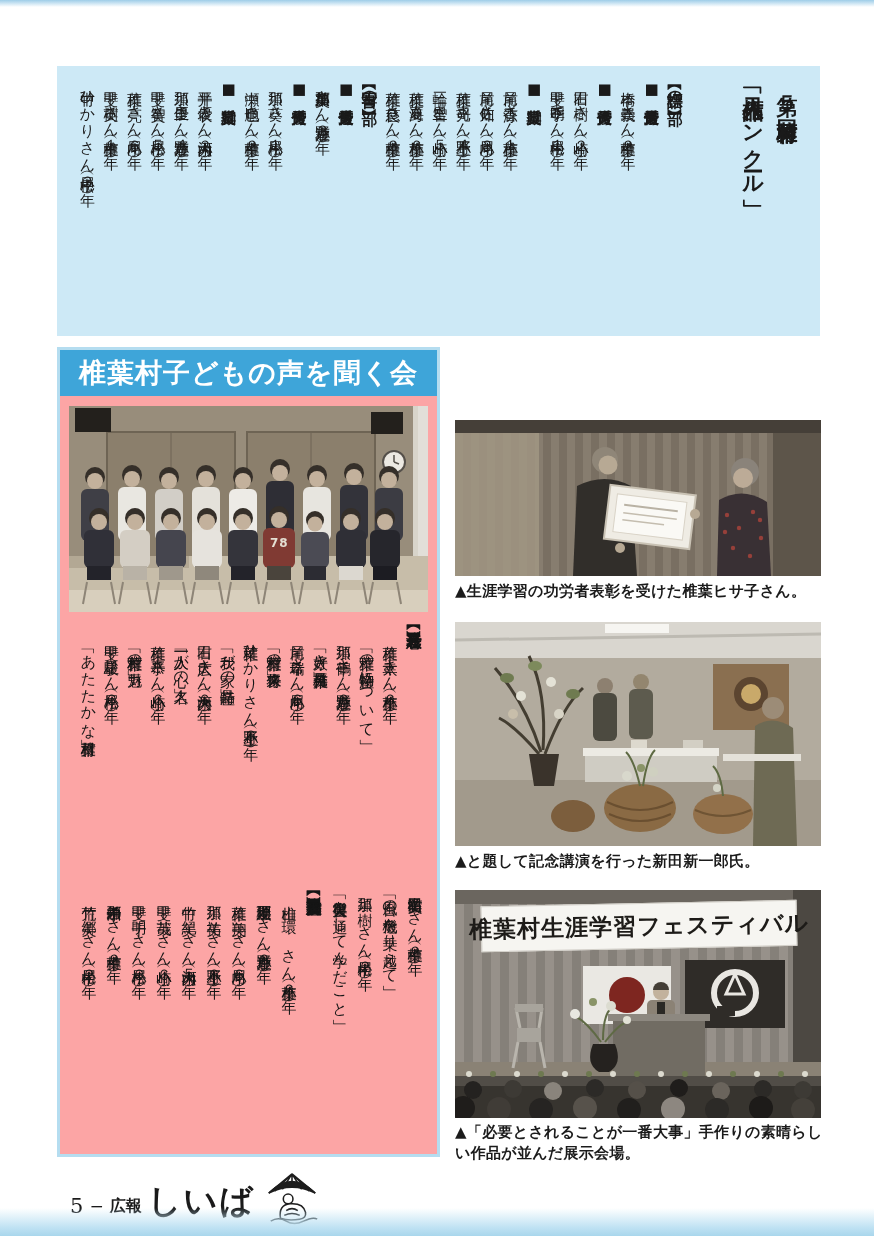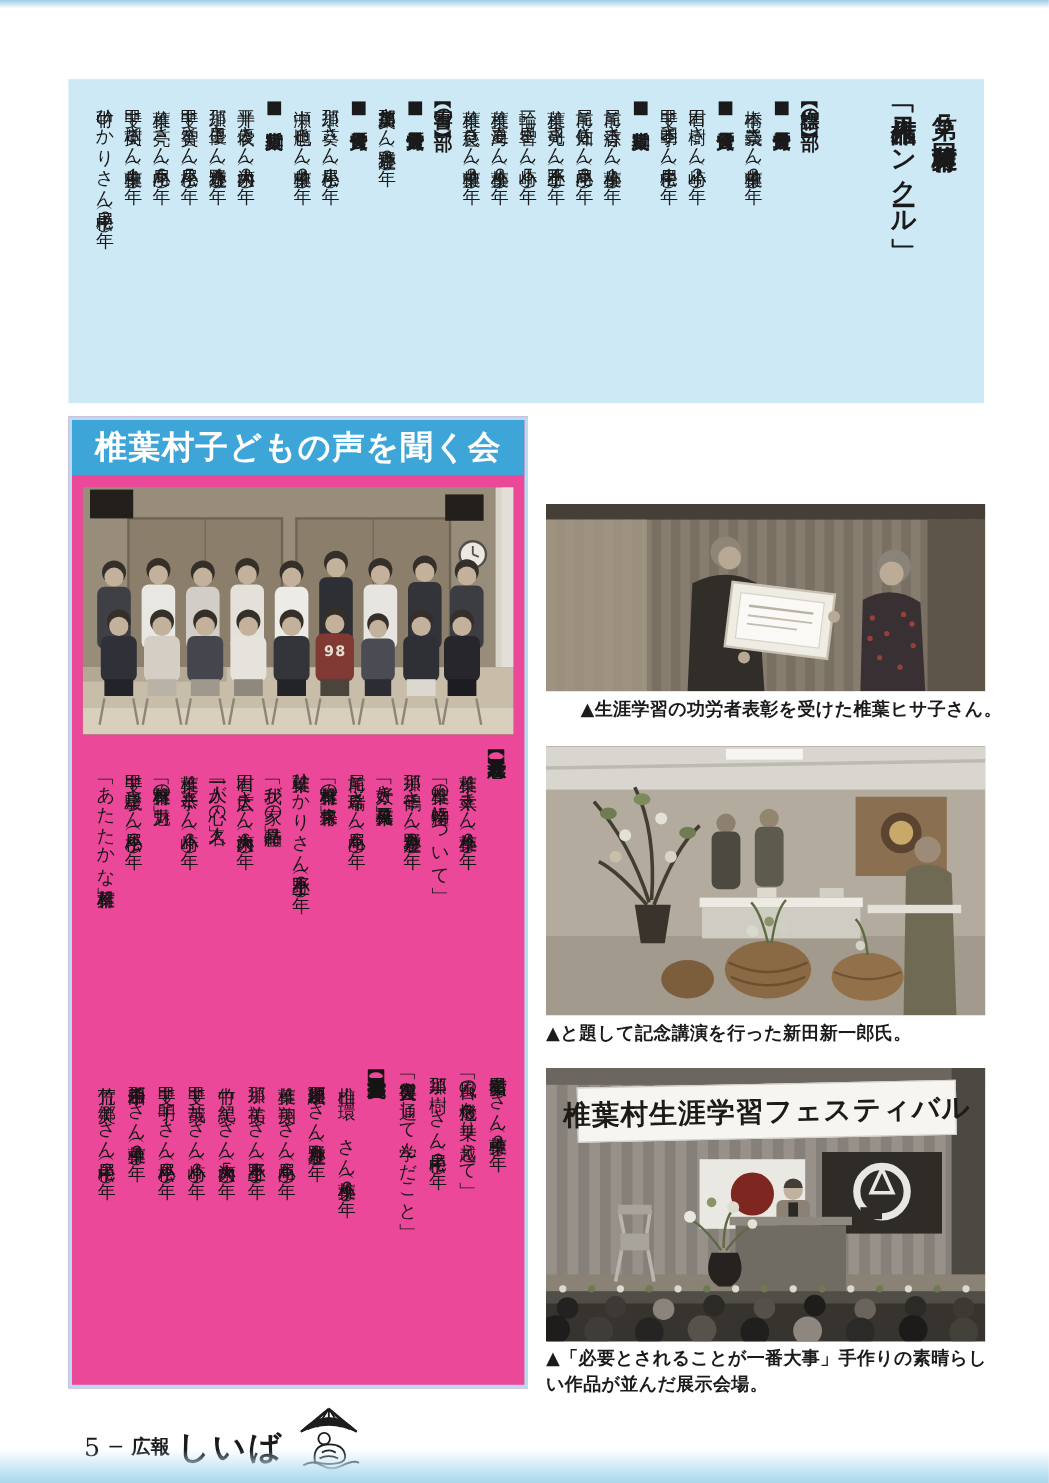--- a/index.html
+++ b/index.html
@@ -19,21 +19,21 @@
     box-sizing:border-box;padding:14px 16px 14px 8px;overflow:hidden;}
   .vflow{writing-mode:vertical-rl;text-orientation:mixed;height:100%;width:100%;}
   .awards-panel .vflow{font-family:"DejaVu Serif", serif;font-size:15px;line-height:23.5px;}
   .aw-title{font-size:21px;font-weight:700;line-height:34px;letter-spacing:1px;}
   .aw-title-suffix{font-size:21px;font-weight:700;line-height:34px;text-align:end;
     margin-block-end:16px;}
   .aw-h2{font-family:"DejaVu Sans", sans-serif;font-weight:700;font-size:15.5px;}
   .aw-h3{font-family:"DejaVu Sans", sans-serif;font-weight:700;font-size:15px;}
 
   
-  .kodomo-panel{left:57px;top:347px;width:383px;height:810px;background:#ec4899;
+  .kodomo-panel{left:57px;top:347px;width:383px;height:810px;background:#fca5a5;
     border:3px solid #b5ddf0;box-sizing:border-box;overflow:hidden;}
   .kodomo-header{height:46px;background:#3ea5d9;color:#ffffff;display:flex;
     align-items:center;justify-content:center;font-family:"DejaVu Sans", sans-serif;
     font-weight:700;font-size:27px;letter-spacing:1px;}
   .group-photo{position:relative;margin:10px 9px 6px 9px;width:359px;height:206px;
     overflow:hidden;background:#988d7b;}
   .group-photo svg{display:block;width:100%;height:100%;}
   .jersey{position:absolute;left:201px;top:130px;font-family:"DejaVu Sans", sans-serif;
     font-weight:700;font-size:12px;color:#e3ded2;letter-spacing:1px;}
 
@@ -55,30 +55,30 @@
   .photo-exhibition{left:455px;top:622px;width:366px;height:224px;}
   .photo-festival{left:455px;top:890px;width:366px;height:228px;position:absolute;}
   .festival-banner{position:absolute;left:26px;top:13px;width:314px;height:44px;
     background:#f6f5f1;border:1px solid #d2cfc8;transform:rotate(-1.2deg);
     display:flex;align-items:center;justify-content:center;
     font-family:"DejaVu Sans", sans-serif;font-weight:700;font-size:23px;color:#1d1b18;
     letter-spacing:1px;white-space:nowrap;}
 
   .caption{position:absolute;font-family:"DejaVu Sans", sans-serif;font-size:15px;
     font-weight:600;color:#1b1b1b;letter-spacing:0.3px;line-height:21px;}
-  .caption-1{left:455px;top:581px;width:380px;text-align:right;}
+  .caption-1{left:455px;top:581px;width:380px;}
   .caption-2{left:455px;top:851px;width:380px;}
   .caption-3{left:455px;top:1122px;width:372px;}
 
   
   .page-footer{left:70px;top:1170px;height:56px;display:flex;align-items:flex-end;gap:6px;}
   .pg-num{font-family:"DejaVu Serif", serif;font-size:21px;padding-bottom:8px;}
   .pg-dash{font-family:"DejaVu Serif", serif;font-size:17px;padding-bottom:10px;}
   .pub-prefix{font-family:"DejaVu Sans", sans-serif;font-weight:700;font-size:16px;padding-bottom:9px;}
-  .pub-name{font-family:"DejaVu Sans", sans-serif;font-weight:700;font-size:27px;
+  .pub-name{font-family:"DejaVu Sans", sans-serif;font-weight:700;font-size:33px;
     letter-spacing:2px;padding-bottom:2px;}
   .mascot{width:58px;height:58px;margin-left:2px;}
 </style>
 </head>
 <body>
 
 <div class="abs edge-top"></div>
 
 <div class="abs awards-panel">
   <div class="vflow">
@@ -217,21 +217,21 @@
         <circle cx="282" cy="112" r="10" fill="#352f29"></circle>
           <circle cx="282" cy="116" r="8" fill="#c3b19c"></circle>
           <rect x="267" y="124" width="30" height="38" rx="6" fill="#2f2f36"></rect>
           <rect x="270" y="160" width="24" height="14" fill="#dcd8d0"></rect>
         <circle cx="316" cy="112" r="10" fill="#352f29"></circle>
           <circle cx="316" cy="116" r="8" fill="#c3b19c"></circle>
           <rect x="301" y="124" width="30" height="38" rx="6" fill="#26262c"></rect>
           <rect x="304" y="160" width="24" height="14" fill="#1c1c22"></rect>
       </g>
     </svg>
-    <span class="jersey">98</span>
+    <span class="jersey">78</span>
   </div>
 
   <div class="vblock speakers">
     <div class="vflow">
       <div class="v-h">【意見発表者】</div>
       <div class="sp-name">椎葉　幸太さん（椎葉小６年）</div>
       <div class="sp-theme">「椎葉の特産物について」</div>
       <div class="sp-name">那須　千鶴さん（鹿野遊小６年）</div>
       <div class="sp-theme">「大好き椎葉・再発見」</div>
       <div class="sp-name">尾前　瑞希さん（尾向小６年）</div>

